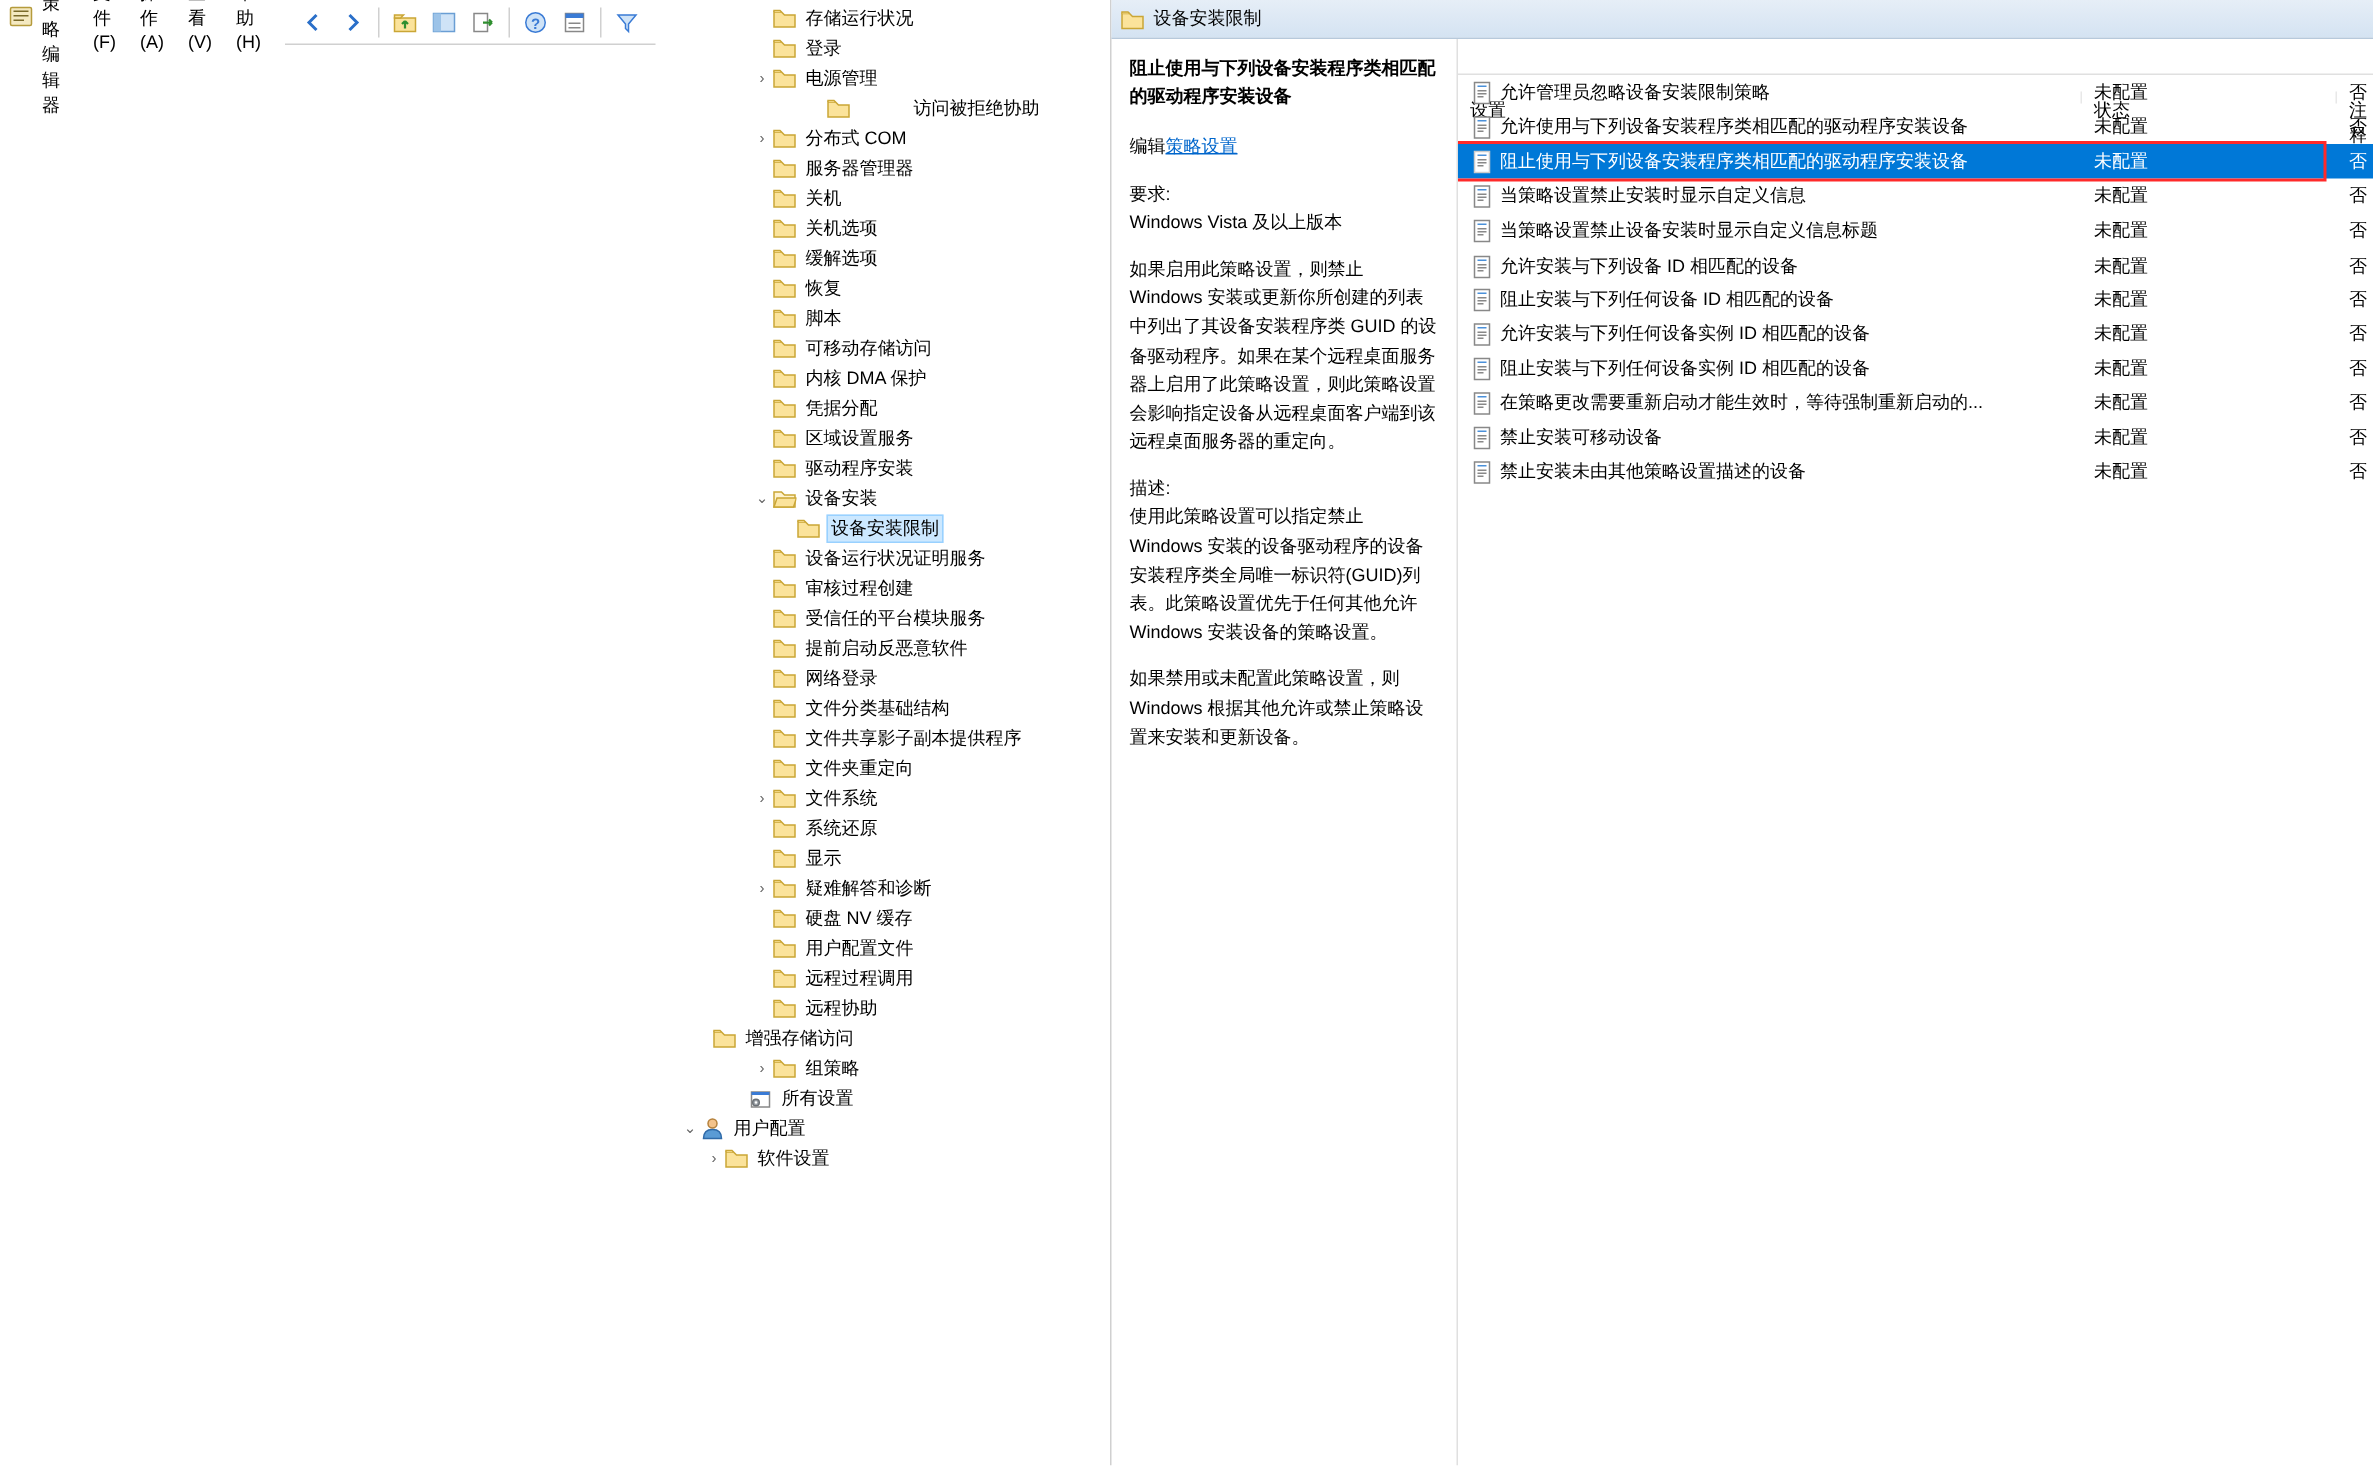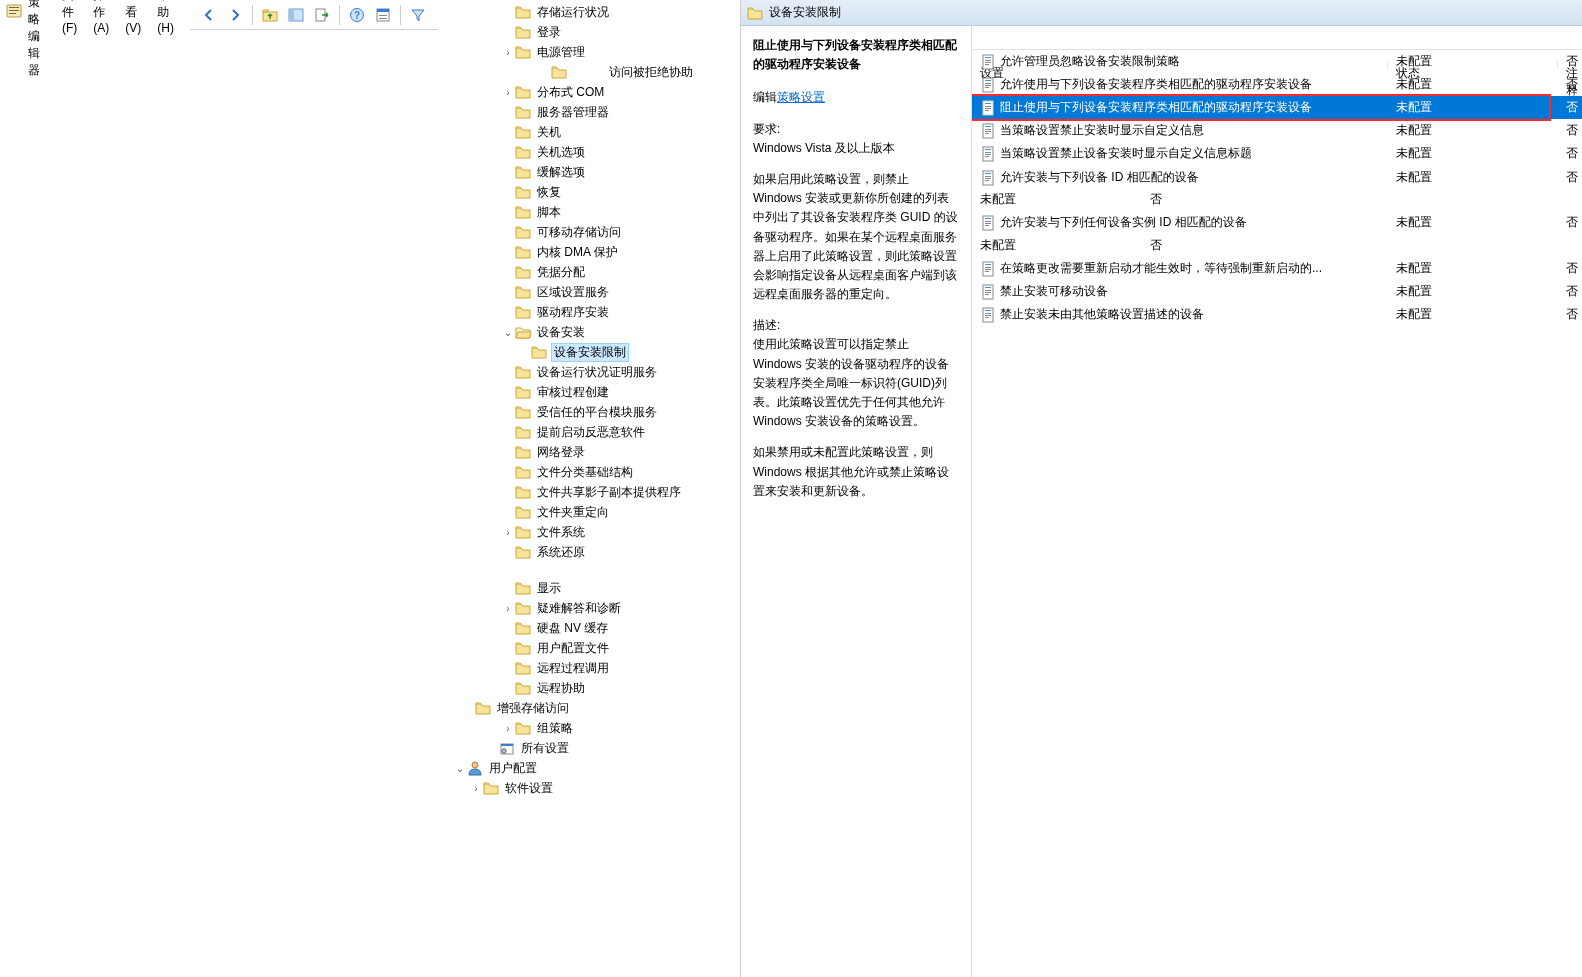--- a/index.html
+++ b/index.html
@@ -475,21 +475,21 @@
               <span class="folder-icon">
                 <svg width="16" height="16" viewBox="0 0 16 16">
                   <path d="M1 4 L6 4 L8 6 L15 6 L15 14 L1 14 Z" fill="#fbe39b" stroke="#caa636"></path>
                   <path d="M1 4 L1 3 L5 3 L6 4" fill="#fbe39b" stroke="#caa636"></path>
                 </svg>
               </span>
               <span class="tree-label">系统还原</span>
             </div>
           </li>
           <li>
-            <div class="tree-row" style="padding-left: 64px; margin-top: 16px;">
+            <div class="tree-row" style="padding-left: 64px;">
               <span class="exp"></span>
               <span class="folder-icon">
                 <svg width="16" height="16" viewBox="0 0 16 16">
                   <path d="M1 4 L6 4 L8 6 L15 6 L15 14 L1 14 Z" fill="#fbe39b" stroke="#caa636"></path>
                   <path d="M1 4 L1 3 L5 3 L6 4" fill="#fbe39b" stroke="#caa636"></path>
                 </svg>
               </span>
               <span class="tree-label">显示</span>
             </div>
           </li>
@@ -748,40 +748,64 @@
                       <rect x="5" y="8" width="6" height="1" fill="#888"></rect>
                       <rect x="5" y="10" width="4" height="1" fill="#888"></rect>
                     </svg>
                   </span>
                   <span>允许安装与下列设备 ID 相匹配的设备</span>
                 </div>
                 <div class="list-cell col-state">未配置</div>
                 <div class="list-cell col-note">否</div>
               </div>
               <div class="list-row" style="position: relative;">
+                <div class="list-cell col-setting">
+                  <span class="policy-icon">
+                    <svg width="16" height="16" viewBox="0 0 16 16">
+                      <rect x="3" y="1" width="10" height="14" fill="#fff" stroke="#888"></rect>
+                      <rect x="5" y="3" width="6" height="1" fill="#4a90d9"></rect>
+                      <rect x="5" y="6" width="6" height="1" fill="#888"></rect>
+                      <rect x="5" y="8" width="6" height="1" fill="#888"></rect>
+                      <rect x="5" y="10" width="4" height="1" fill="#888"></rect>
+                    </svg>
+                  </span>
+                  <span>阻止安装与下列任何设备 ID 相匹配的设备</span>
+                </div>
                 <div class="list-cell col-state">未配置</div>
                 <div class="list-cell col-note">否</div>
               </div>
               <div class="list-row" style="position: relative;">
                 <div class="list-cell col-setting">
                   <span class="policy-icon">
                     <svg width="16" height="16" viewBox="0 0 16 16">
                       <rect x="3" y="1" width="10" height="14" fill="#fff" stroke="#888"></rect>
                       <rect x="5" y="3" width="6" height="1" fill="#4a90d9"></rect>
                       <rect x="5" y="6" width="6" height="1" fill="#888"></rect>
                       <rect x="5" y="8" width="6" height="1" fill="#888"></rect>
                       <rect x="5" y="10" width="4" height="1" fill="#888"></rect>
                     </svg>
                   </span>
                   <span>允许安装与下列任何设备实例 ID 相匹配的设备</span>
                 </div>
                 <div class="list-cell col-state">未配置</div>
                 <div class="list-cell col-note">否</div>
               </div>
               <div class="list-row" style="position: relative;">
+                <div class="list-cell col-setting">
+                  <span class="policy-icon">
+                    <svg width="16" height="16" viewBox="0 0 16 16">
+                      <rect x="3" y="1" width="10" height="14" fill="#fff" stroke="#888"></rect>
+                      <rect x="5" y="3" width="6" height="1" fill="#4a90d9"></rect>
+                      <rect x="5" y="6" width="6" height="1" fill="#888"></rect>
+                      <rect x="5" y="8" width="6" height="1" fill="#888"></rect>
+                      <rect x="5" y="10" width="4" height="1" fill="#888"></rect>
+                    </svg>
+                  </span>
+                  <span>阻止安装与下列任何设备实例 ID 相匹配的设备</span>
+                </div>
                 <div class="list-cell col-state">未配置</div>
                 <div class="list-cell col-note">否</div>
               </div>
               <div class="list-row" style="position: relative;">
                 <div class="list-cell col-setting">
                   <span class="policy-icon">
                     <svg width="16" height="16" viewBox="0 0 16 16">
                       <rect x="3" y="1" width="10" height="14" fill="#fff" stroke="#888"></rect>
                       <rect x="5" y="3" width="6" height="1" fill="#4a90d9"></rect>
                       <rect x="5" y="6" width="6" height="1" fill="#888"></rect>

